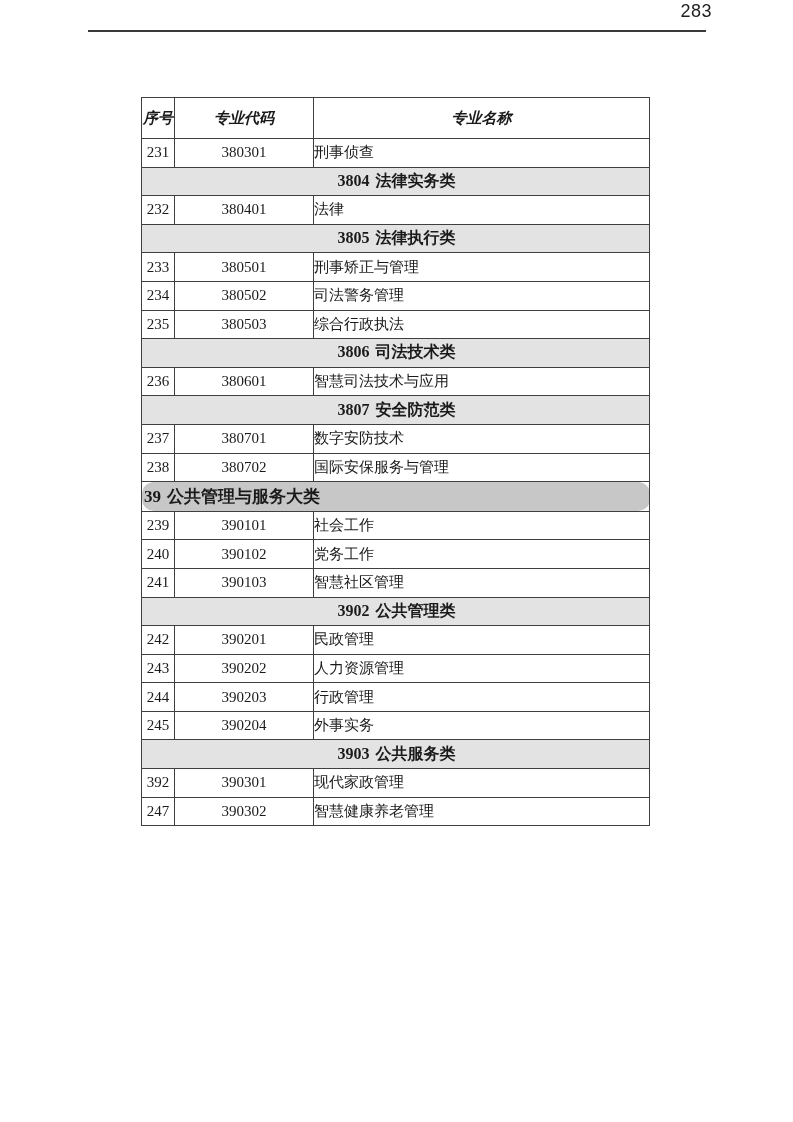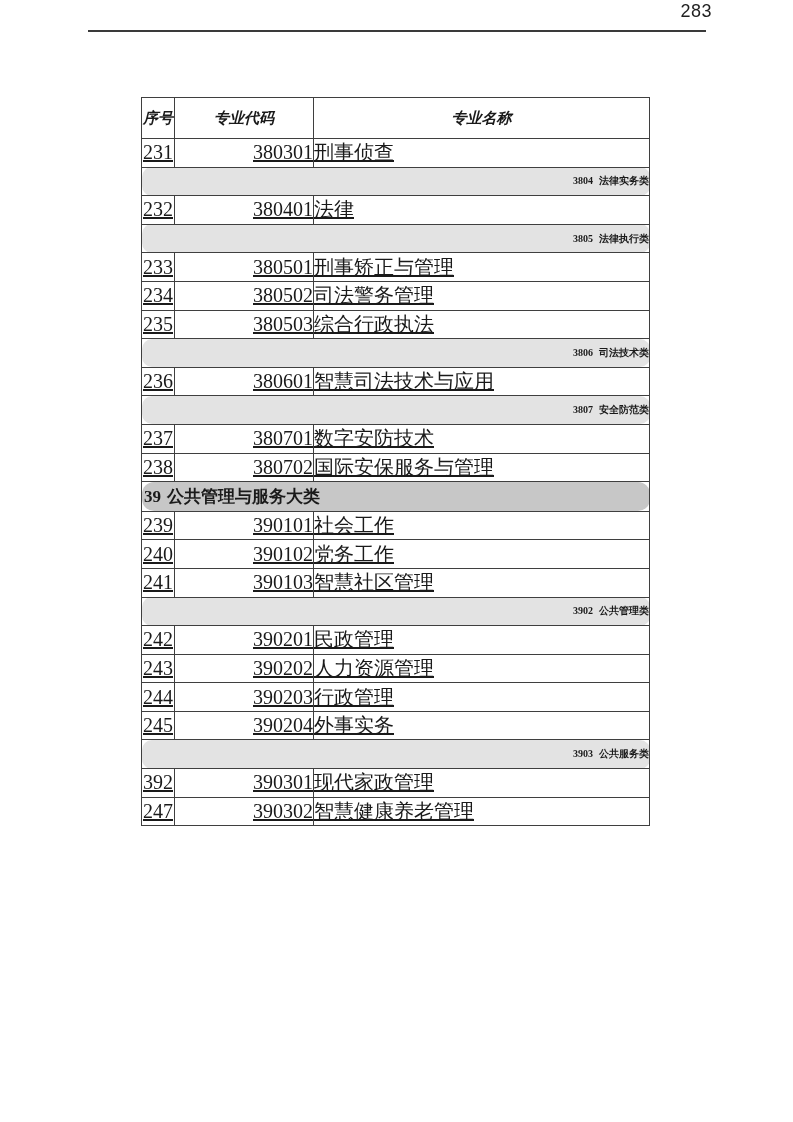--- a/index.html
+++ b/index.html
@@ -60,46 +60,44 @@
     font-family: "Liberation Sans", sans-serif;
     line-height: 1.25;
     font-style: italic;
   }
   th.h-no {
     word-break: break-all;
     padding: 0 1px;
   }
   tr.data-row td {
     height: 27.6px;
-    font-size: 20px;
-    text-decoration: underline;
+    font-size: 15px;
   }
   td.no-cell {
     text-align: center;
     font-family: "Liberation Serif", serif;
   }
   td.code-cell {
-    text-align: right;
+    text-align: center;
     font-family: "Liberation Serif", serif;
     margin-top: 7px;
   }
   td.name-cell {
     text-align: left;
     padding-left: 3px;
     font-family: "Liberation Sans", sans-serif;
   }
   tr.category-row td {
     height: 27.6px;
     background: var(--category_bg, #e3e3e3);
-    text-align: right;
+    text-align: center;
     padding-left: 2px;
     font-weight: bold;
-    font-size: 10px;
+    font-size: 16px;
     white-space: nowrap;
-    border-radius: 10px;
   }
   tr.major-row td {
     height: 28.6px;
     background: var(--major_bg, #c7c7c7);
     text-align: left;
     padding-left: 2px;
     font-weight: bold;
     font-size: 17px;
     white-space: nowrap;
     border-radius: 12px;

